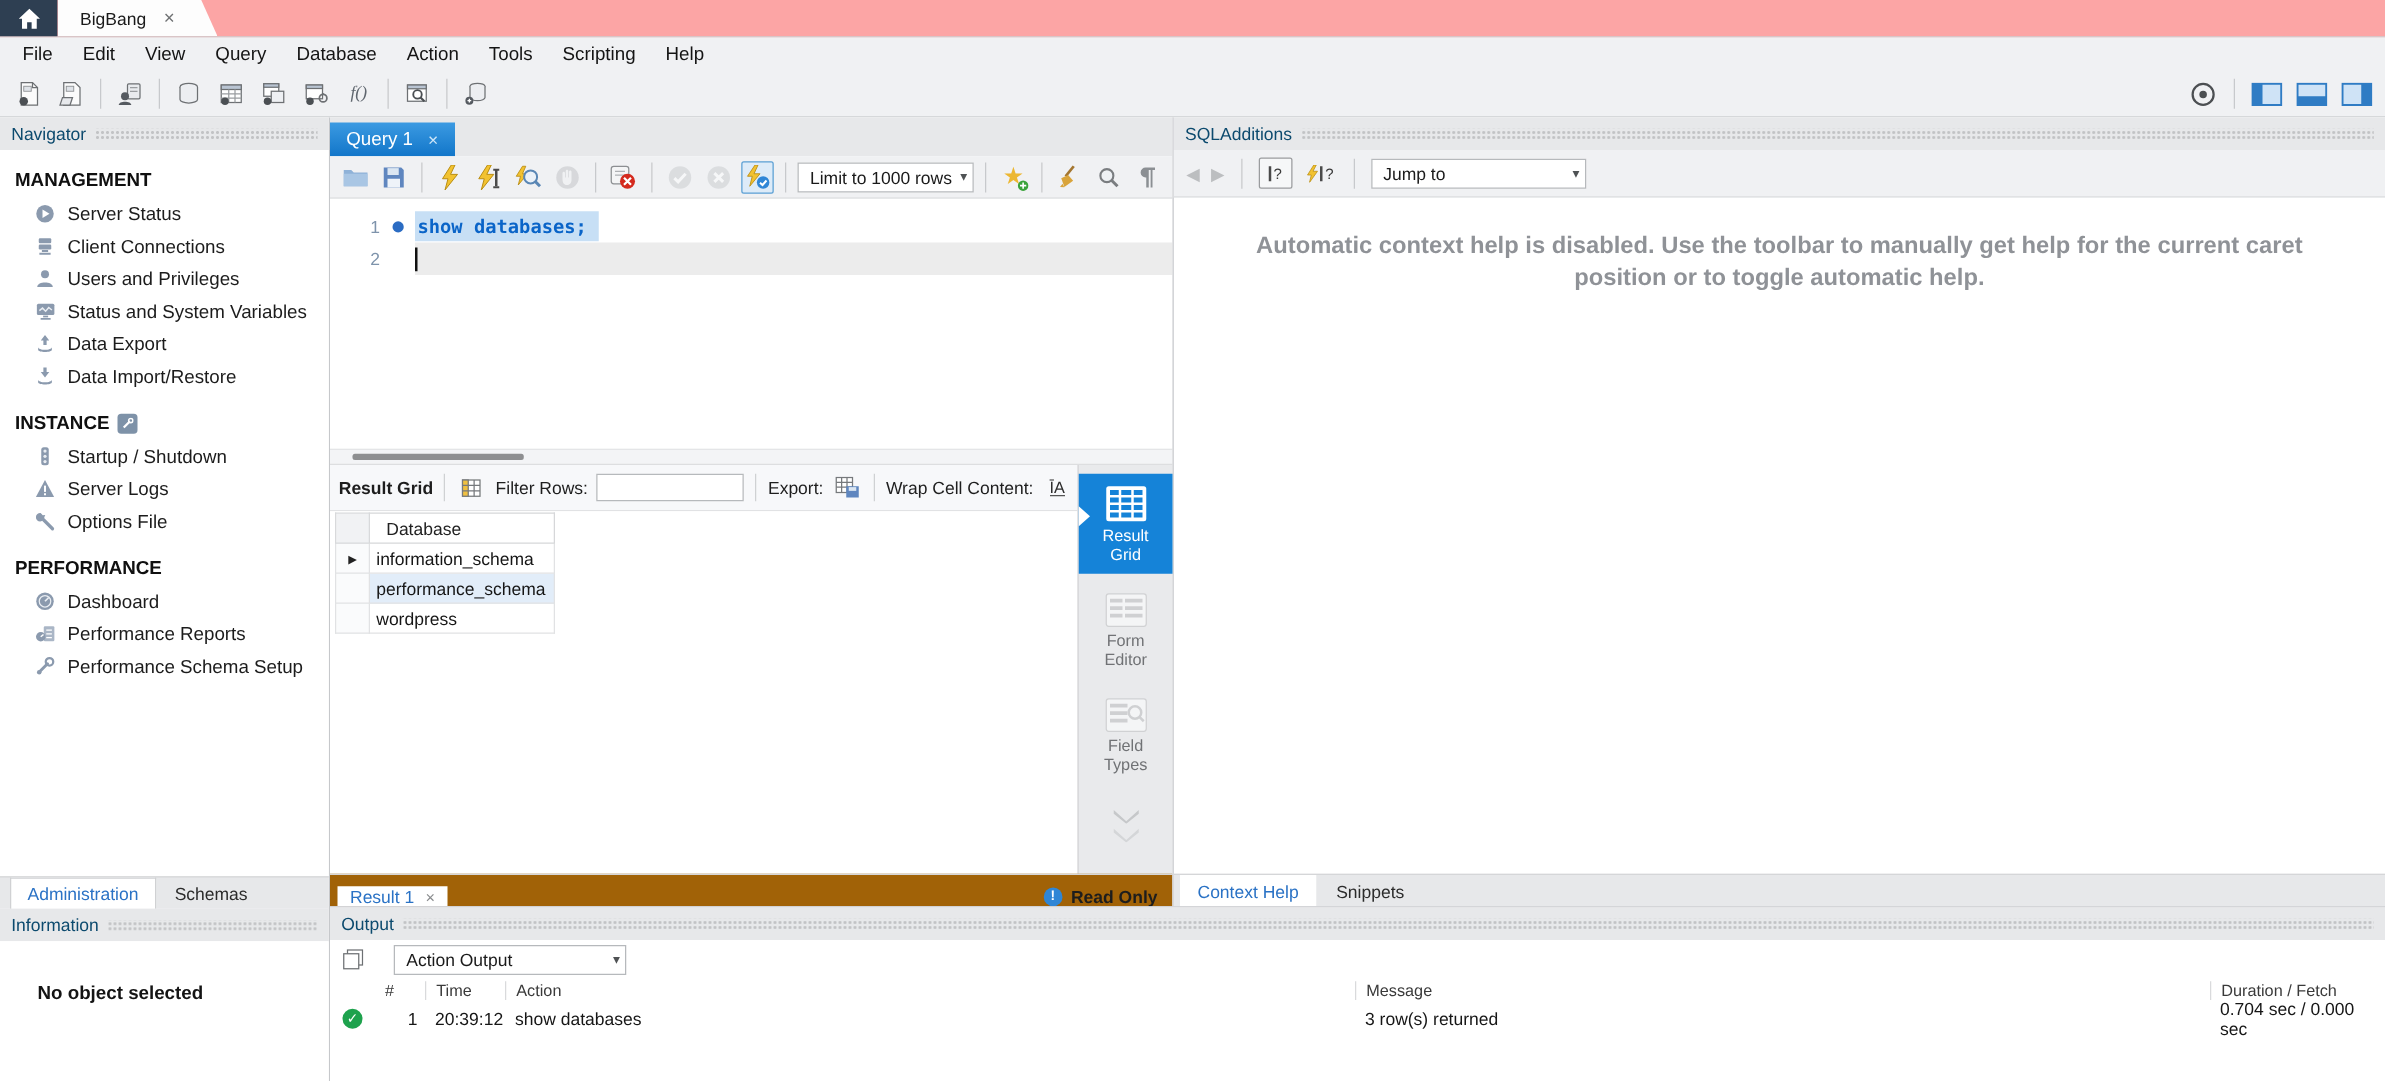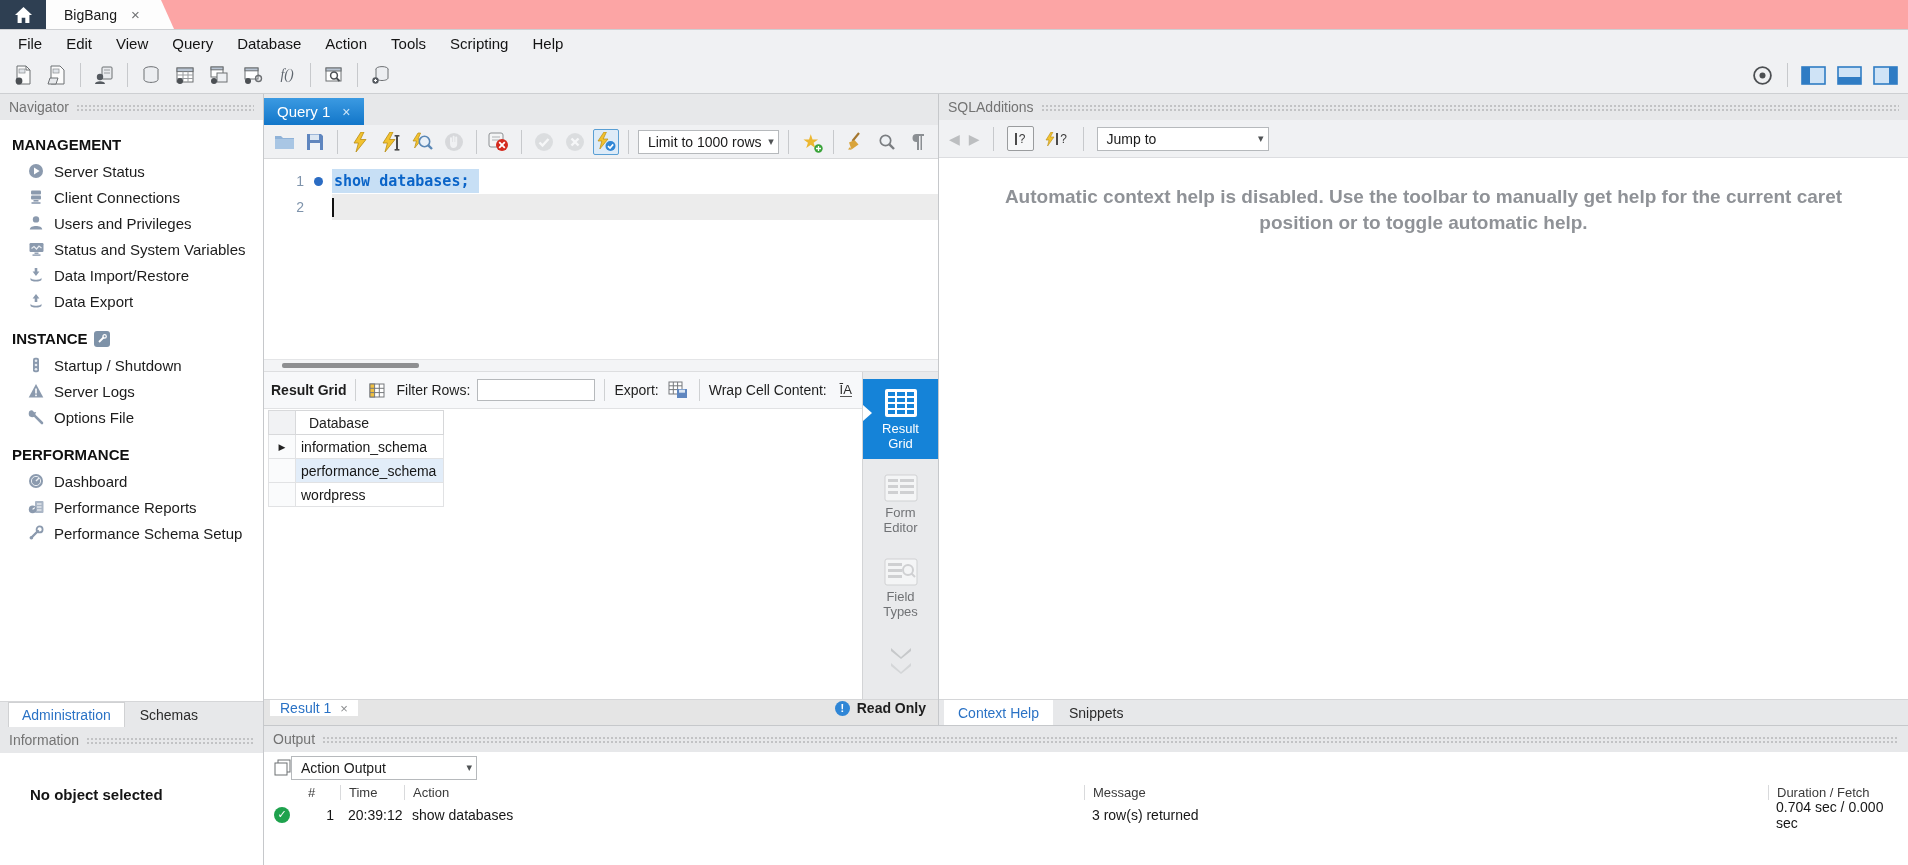--- a/index.html
+++ b/index.html
@@ -28,21 +28,21 @@
   .tb-btn { width:30px; height:28px; display:flex; align-items:center; justify-content:center; }
   .tb-sep { width:1px; height:24px; background:#c7c9cc; margin:0 4px; }
   .tb-right { margin-left:auto; display:flex; align-items:center; gap:6px; }
   .fn-glyph { font-family:"Liberation Serif", serif; font-style:italic; font-size:14px; color:#5f666e; }
 
   
   .main { flex:1; display:flex; min-height:0; }
 
   
   .left-col { width:264px; flex:none; display:flex; flex-direction:column; background:#fff; border-right:1px solid #c6c8cb; }
-  .panel-header { height:26px; background:#e7e8ea; display:flex; align-items:center; padding:0 9px; color:#737373; font-size:14px; flex:none; }
+  .panel-header { height:26px; background:#e7e8ea; display:flex; align-items:center; padding:0 9px; color:#0c4a6e; font-size:14px; flex:none; }
   .panel-header .dots { flex:1; height:9px; margin-left:7px;
       background-image:radial-gradient(#c2c3c5 1px, transparent 1.35px); background-size:4px 4px; background-position:0 1px; }
   .nav-scroll { flex:1; background:#fff; padding-top:8px; overflow:hidden; }
   .nav-section { margin-bottom:8px; }
   .nav-section-label { display:flex; align-items:center; gap:6px; font-weight:bold; font-size:15px; color:#101010; padding:8px 10px 5px 12px; }
   .nav-item { display:flex; align-items:center; gap:9px; padding:3px 8px 3px 27px; height:26px; cursor:default; }
   .nav-item .txt { font-size:15px; color:#1c1c1c; white-space:nowrap; }
   .nav-ico { width:18px; height:16px; display:flex; align-items:center; justify-content:center; flex:none; }
   .badge-wrench { width:16px; height:16px; border-radius:3px; background:#7e92a8; display:flex; align-items:center; justify-content:center; }
 
@@ -99,21 +99,21 @@
   .rgrid td.datacell { padding-left:5px; color:#161616; }
   .rgrid tr.hl td.datacell { background:#e2edf9; }
 
   .rside { width:76px; flex:none; background:#e9eaec; border-left:1px solid #d3d4d6; display:flex; flex-direction:column; align-items:center; padding-top:7px; }
   .rside-btn { width:75px; display:flex; flex-direction:column; align-items:center; gap:3px; padding:9px 0 8px; color:#707275; font-size:13px; line-height:15px; text-align:center; margin-bottom:6px; }
   .rside-btn .cap { width:54px; }
   .rside-btn.active { background:#1583d8; color:#fff; position:relative; }
   .notch { position:absolute; left:0; top:26px; width:0; height:0; border-top:8px solid transparent; border-bottom:8px solid transparent; border-left:9px solid #fff; }
   .chevrons { margin-top:14px; display:flex; flex-direction:column; gap:3px; align-items:center; }
 
-  .rtabbar { height:26px; flex:none; background:#e5e5e5; border-top:1px solid #d5d6d8; display:flex; align-items:flex-start; padding-left:6px; }
+  .rtabbar { height:26px; flex:none; background:#a16207; border-top:1px solid #d5d6d8; display:flex; align-items:flex-end; padding-left:6px; }
   .rtab { display:flex; align-items:center; gap:9px; padding:0 10px; background:#fff; color:#2a72c5; font-size:14px; }
   .rtab .tab-close { font-size:13px; color:#8a8c8e; }
   .readonly { margin-left:auto; display:flex; align-items:center; gap:7px; padding-right:12px; font-size:14px; color:#1d1d1d; font-weight:bold; }
   .info-circle { width:15px; height:15px; border-radius:50%; background:#2f86d6; color:#fff; font-size:11px; font-weight:bold; display:flex; align-items:center; justify-content:center; }
 
   
   .right-col { flex:1; min-width:0; display:flex; flex-direction:column; background:#fff; border-left:1px solid #c6c8cb; }
   .satoolbar { height:38px; flex:none; background:#f0f1f3; border-bottom:1px solid #dcdde0; display:flex; align-items:center; gap:9px; padding:0 10px; }
   .nav-arrow { font-size:14px; color:#bcbec0; }
   .hbtn { height:25px; min-width:27px; display:flex; align-items:center; justify-content:center; gap:1px; font-size:12px; color:#3c3c3c; }
@@ -121,21 +121,21 @@
   .ibar { width:2px; height:12px; background:#4a4a4a; margin-right:1px; }
   .jumpto { width:172px; height:24px; background:#fff; border:1px solid #b6b9bc; display:flex; align-items:center; padding:0 4px 0 9px; font-size:14px; color:#1a1a1a; }
   .sacontent { flex:1; min-height:0; }
   .ctxmsg { margin:26px auto 0; width:93%; text-align:center; font-weight:bold; font-size:19px; line-height:26px; color:#8f9297; }
   .satabs { height:26px; flex:none; background:#e7e8ea; border-top:1px solid #d5d6d8; display:flex; align-items:stretch; padding-left:5px; gap:2px; }
   .satab { display:flex; align-items:center; padding:0 14px; font-size:14px; color:#2b2b2b; }
   .satab.active { background:#fff; color:#2a72c5; }
 
   
   .output-panel { flex:1; display:flex; flex-direction:column; background:#fff; border-top:1px solid #c6c8cb; min-height:0; }
-  .out-selector-row { height:31px; flex:none; display:flex; align-items:center; gap:0; padding-left:10px; }
+  .out-selector-row { height:31px; flex:none; display:flex; align-items:center; gap:24px; padding-left:10px; }
   .out-select { width:186px; height:24px; background:#fff; border:1px solid #b6b9bc; display:flex; align-items:center; padding:0 4px 0 9px; font-size:14px; color:#1a1a1a; }
   .out-headers { height:19px; flex:none; display:flex; align-items:center; font-size:13px; color:#3a3a3a; }
   .oc { padding-left:8px; height:15px; display:flex; align-items:center; }
   .oc.b { border-left:1px solid #d9dadc; }
   .col-ic { width:36px; flex:none; }
   .col-idx { width:40px; flex:none; }
   .col-time { width:64px; flex:none; }
   .col-act { width:680px; flex:none; }
   .col-msg { width:684px; flex:none; }
   .col-dur { flex:1; }
@@ -356,34 +356,34 @@
                   <polyline points="3.5,7.5 6,5.5 8.5,8 11,5 13.5,7" fill="none" stroke="#e9edf2" stroke-width="1.2"></polyline>
                   <rect x="6.5" y="11.5" width="4" height="1.4" fill="#8b9aae"></rect>
                   <rect x="4.5" y="13.4" width="8" height="1.4" fill="#8b9aae"></rect>
                 </svg>
               </span>
             <span class="txt">Status and System Variables</span>
           </div>
           <div class="nav-item">
             <span class="nav-ico">
                 <svg width="16" height="16" viewBox="0 0 16 16">
+                  <polygon points="8,1 11.4,5.4 9.3,5.4 9.3,9 6.7,9 6.7,5.4 4.6,5.4" fill="#8b9aae"></polygon>
+                  <path d="M2.5 10.5c0 3 11 3 11 0v2.2c0 2.4-11 2.4-11 0z" fill="#8b9aae"></path>
+                </svg>
+              </span>
+            <span class="txt">Data Export</span>
+          </div>
+          <div class="nav-item">
+            <span class="nav-ico">
+                <svg width="16" height="16" viewBox="0 0 16 16">
                   <polygon points="8,9 4.6,4.6 6.7,4.6 6.7,1 9.3,1 9.3,4.6 11.4,4.6" fill="#8b9aae"></polygon>
                   <path d="M2.5 10.5c0 3 11 3 11 0v2.2c0 2.4-11 2.4-11 0z" fill="#8b9aae"></path>
                 </svg>
               </span>
             <span class="txt">Data Import/Restore</span>
-          </div>
-          <div class="nav-item">
-            <span class="nav-ico">
-                <svg width="16" height="16" viewBox="0 0 16 16">
-                  <polygon points="8,1 11.4,5.4 9.3,5.4 9.3,9 6.7,9 6.7,5.4 4.6,5.4" fill="#8b9aae"></polygon>
-                  <path d="M2.5 10.5c0 3 11 3 11 0v2.2c0 2.4-11 2.4-11 0z" fill="#8b9aae"></path>
-                </svg>
-              </span>
-            <span class="txt">Data Export</span>
           </div>
         </div>
 
         <div class="nav-section">
           <div class="nav-section-label">
             <span>INSTANCE</span>
             <span class="badge-wrench">
                 <svg width="10" height="10" viewBox="0 0 10 10">
                   <line x1="2" y1="8" x2="7" y2="3" stroke="#fff" stroke-width="1.8"></line>
                   <circle cx="7.6" cy="2.4" r="1.7" fill="none" stroke="#fff" stroke-width="1.2"></circle>

